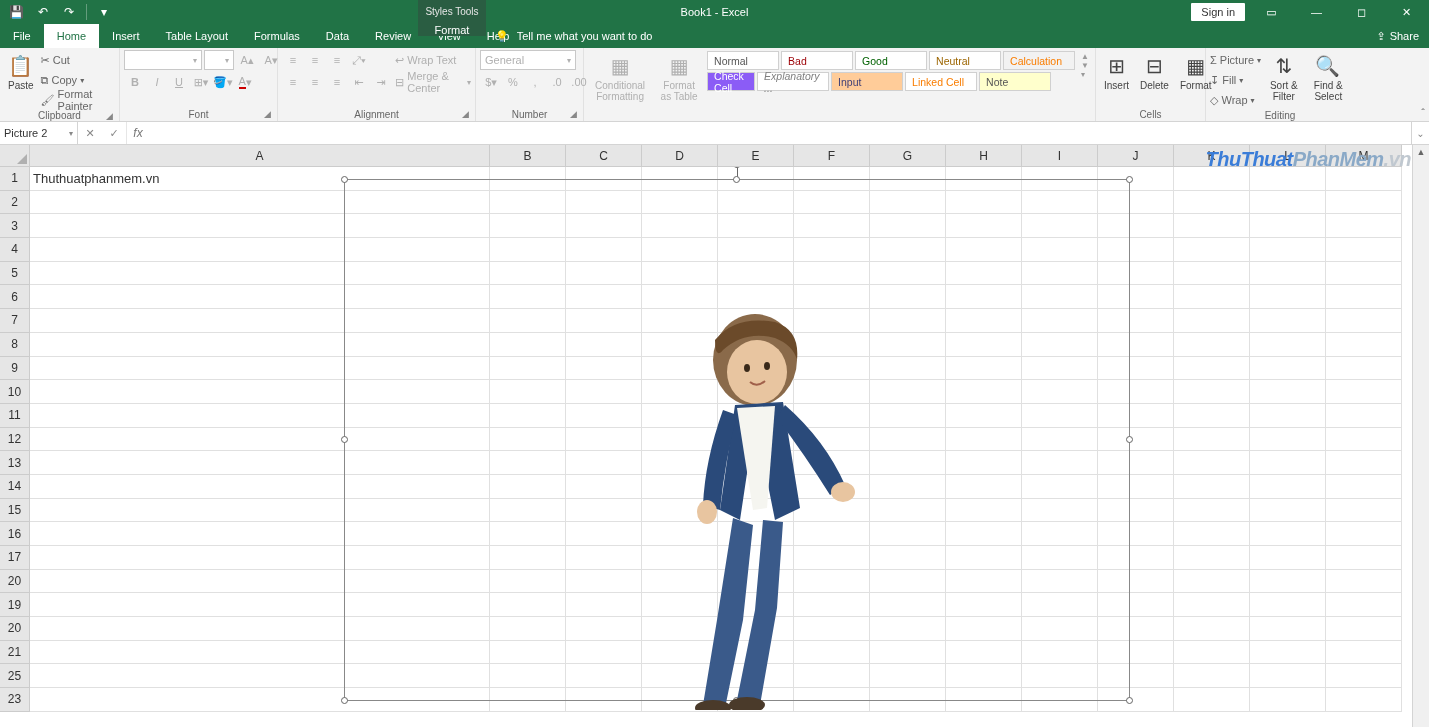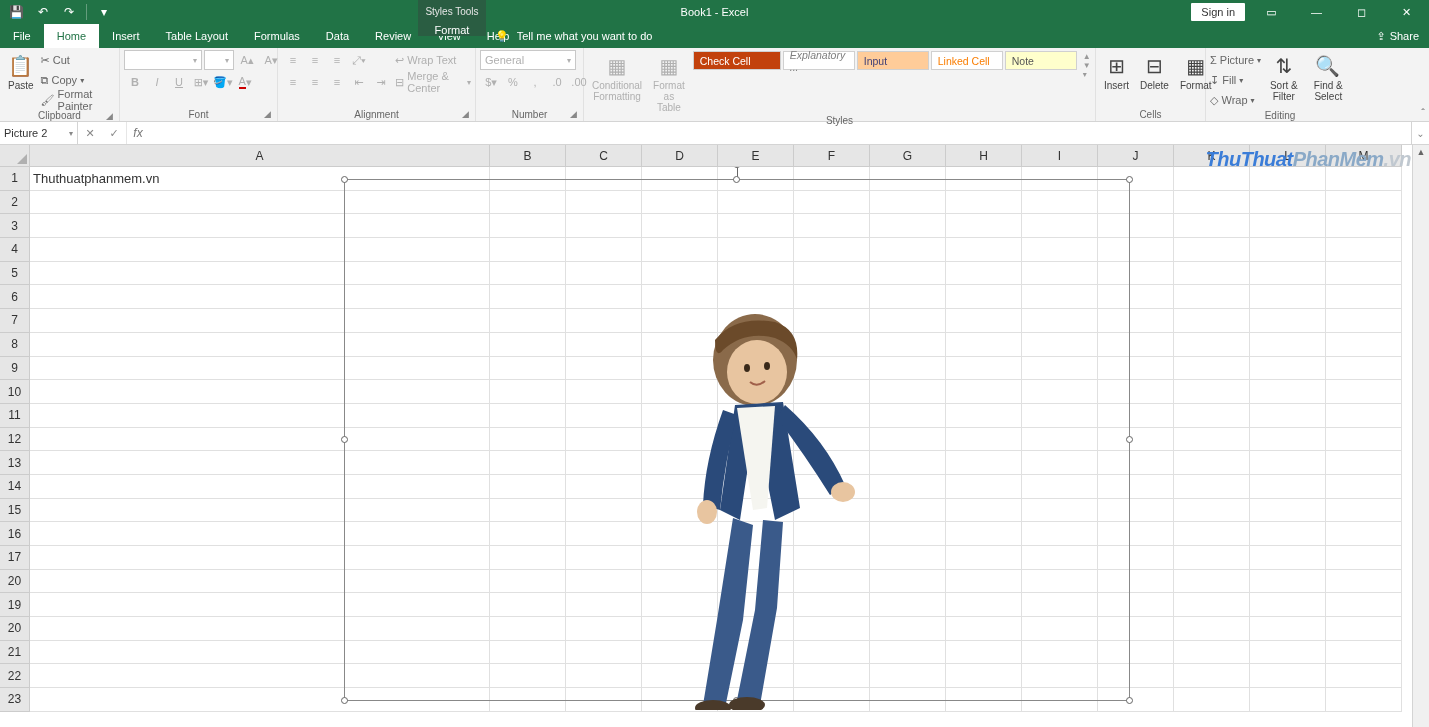--- a/index.html
+++ b/index.html
@@ -247,36 +247,40 @@
       <div class="vbtn" style="color:#b0b0b0">
           <span class="big-ic">▦</span>
           <span>Conditional Formatting</span>
         </div>
       <div class="vbtn" style="color:#b0b0b0">
           <span class="big-ic">▦</span>
           <span>Format as Table</span>
         </div>
       <div style="display:flex;flex-direction:column">
         <div style="display:flex">
-          <div class="style-cell" style="width:88px;background:#c2410c;color:#fff">Check Cell</div>
+          <div class="style-cell" style="width:72px">Normal</div>
+          <div class="style-cell" style="width:72px;color:#9c0006">Bad</div>
+          <div class="style-cell" style="width:72px;color:#006100">Good</div>
+          <div class="style-cell" style="width:72px;color:#9c6500">Neutral</div>
+          <div class="style-cell" style="width:72px;background:#f2f2f2;color:#fa7d00">Calculation</div>
+        </div>
+        <div style="display:flex">
+          <div class="style-cell" style="width:48px;background:#8b5cf6;color:#fff">Check Cell</div>
           <div class="style-cell" style="width:72px;font-style:italic;color:#7f7f7f">Explanatory ...</div>
           <div class="style-cell" style="width:72px;background:#ffcc99;color:#3f3f76">Input</div>
           <div class="style-cell" style="width:72px;color:#fa7d00">Linked Cell</div>
           <div class="style-cell" style="width:72px;background:#ffffcc">Note</div>
         </div>
       </div>
       <div style="display:flex;flex-direction:column;justify-content:space-around;padding:2px">
         <span style="font-size:8px;color:#999">▲</span>
         <span style="font-size:8px;color:#999">▼</span>
         <span style="font-size:8px;color:#999">▾</span>
       </div>
     </div>
-    <div class="group-label">
-        <span>Styles</span>
-      </div>
   </div>
 
   <div class="group" style="width:110px">
     <div class="group-body">
       <div class="vbtn">
           <span class="big-ic">⊞</span>
           <span>Insert</span>
         </div>
       <div class="vbtn">
           <span class="big-ic">⊟</span>
@@ -377,21 +381,21 @@
           <div class="rowhead" style="height: 23.7px;">12</div>
           <div class="rowhead" style="height: 23.7px;">13</div>
           <div class="rowhead" style="height: 23.7px;">14</div>
           <div class="rowhead" style="height: 23.7px;">15</div>
           <div class="rowhead" style="height: 23.7px;">16</div>
           <div class="rowhead" style="height: 23.7px;">17</div>
           <div class="rowhead" style="height: 23.7px;">20</div>
           <div class="rowhead" style="height: 23.7px;">19</div>
           <div class="rowhead" style="height: 23.7px;">20</div>
           <div class="rowhead" style="height: 23.7px;">21</div>
-          <div class="rowhead" style="height: 23.7px;">22</div>
+          <div class="rowhead" style="height: 23.7px;">25</div>
           <div class="rowhead" style="height: 23.7px;">23</div>
         </div>
       <div class="cells" id="cells">
 
         <div class="pic-sel" style="left:314px;top:12px;width:786px;height:522px">
           <div class="rot"></div>
           <div class="handle h-tl"></div>
           <div class="handle h-t"></div>
           <div class="handle h-tr"></div>
           <div class="handle h-l"></div>

